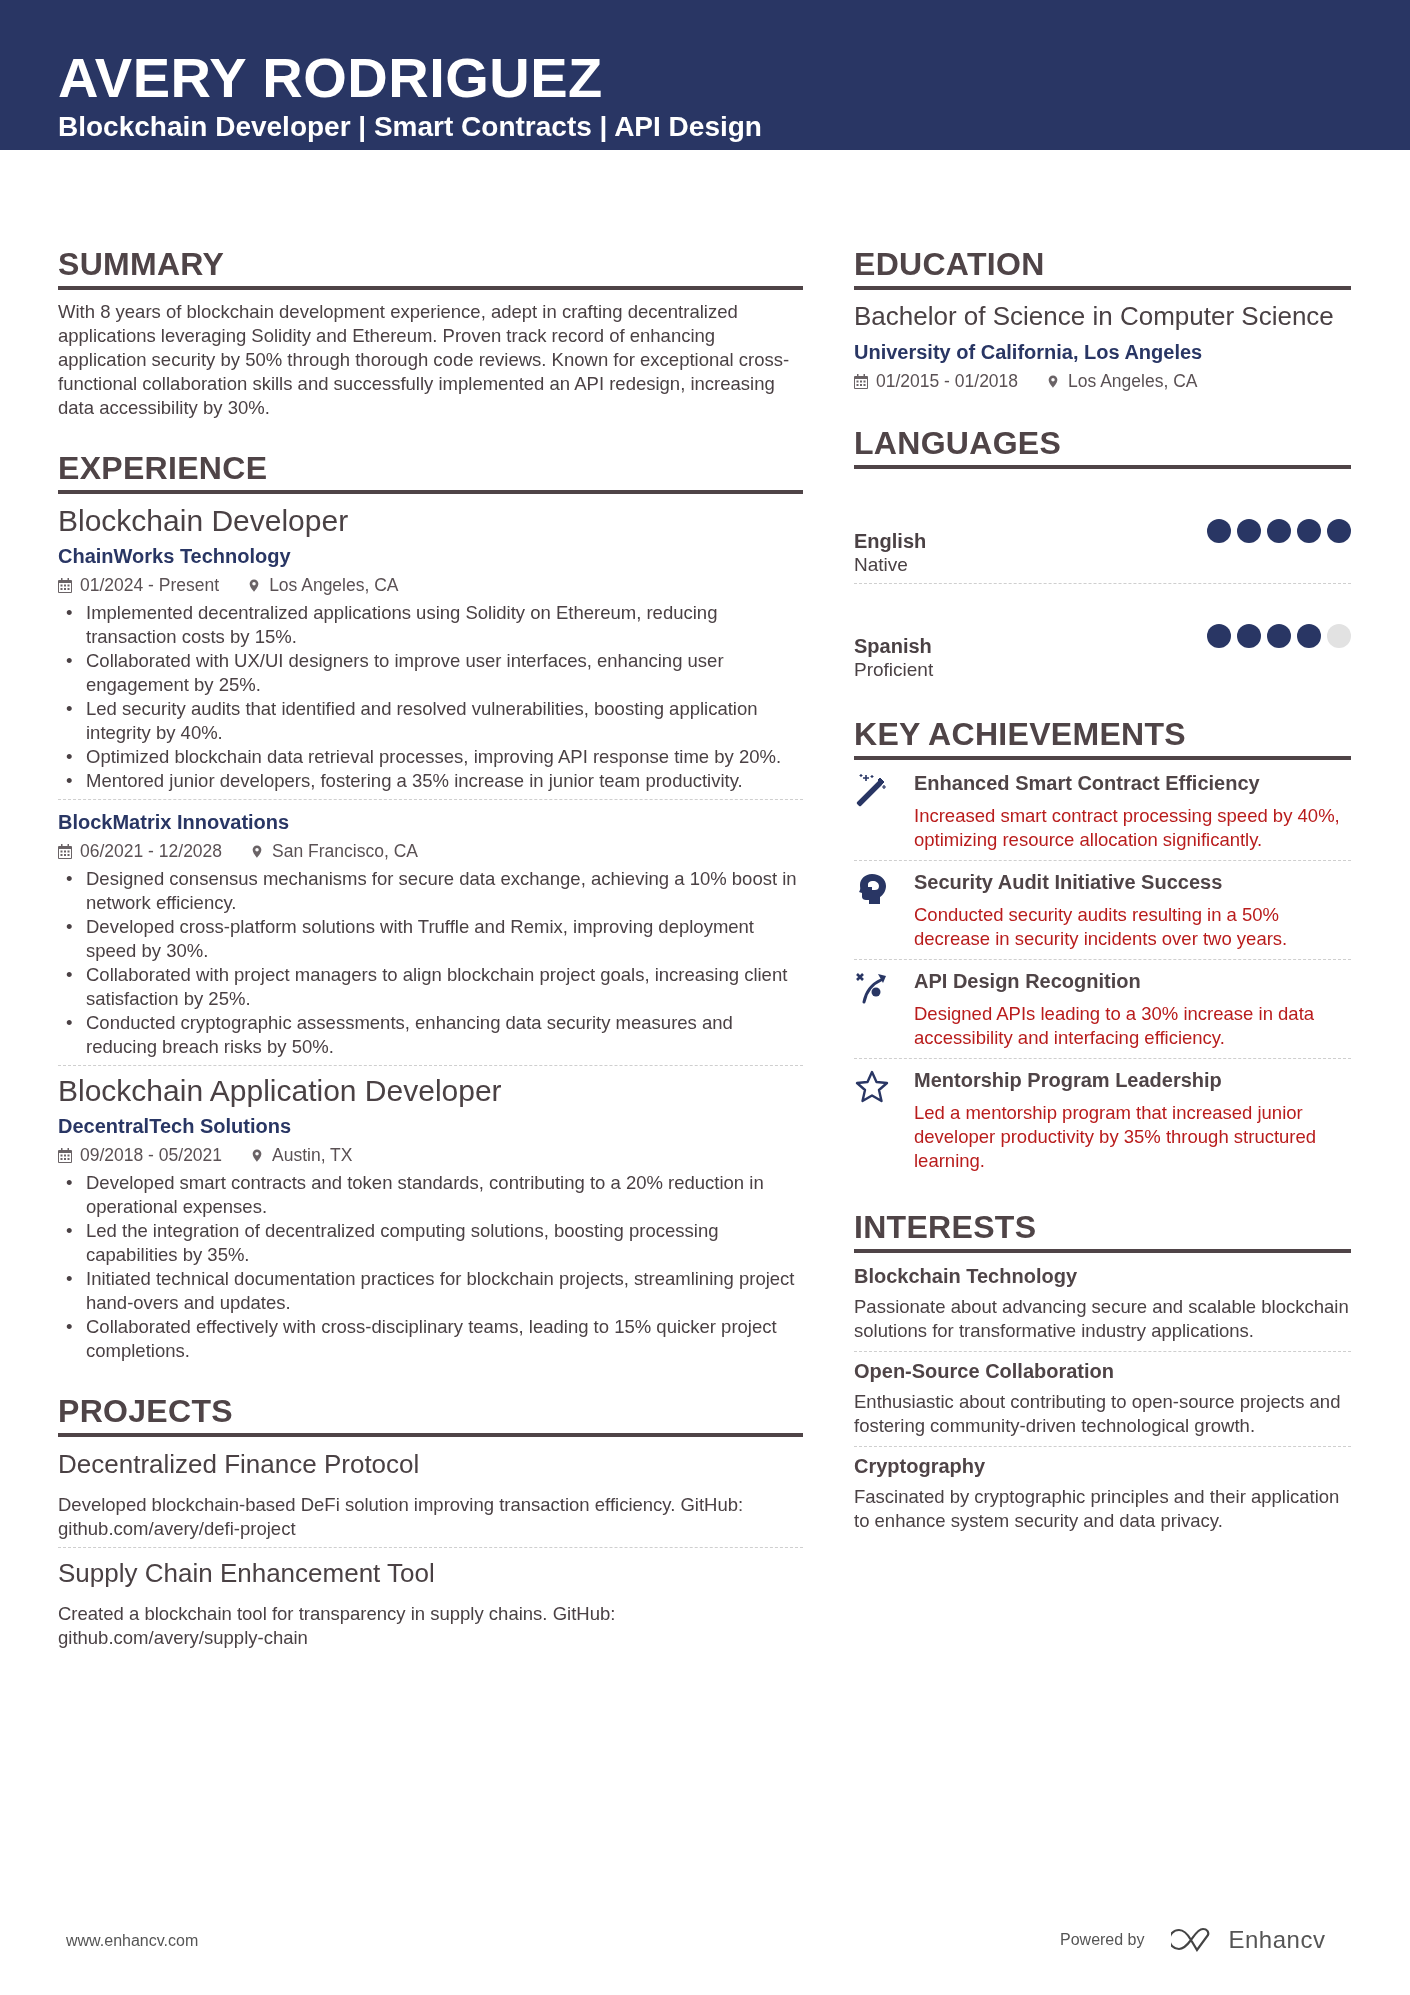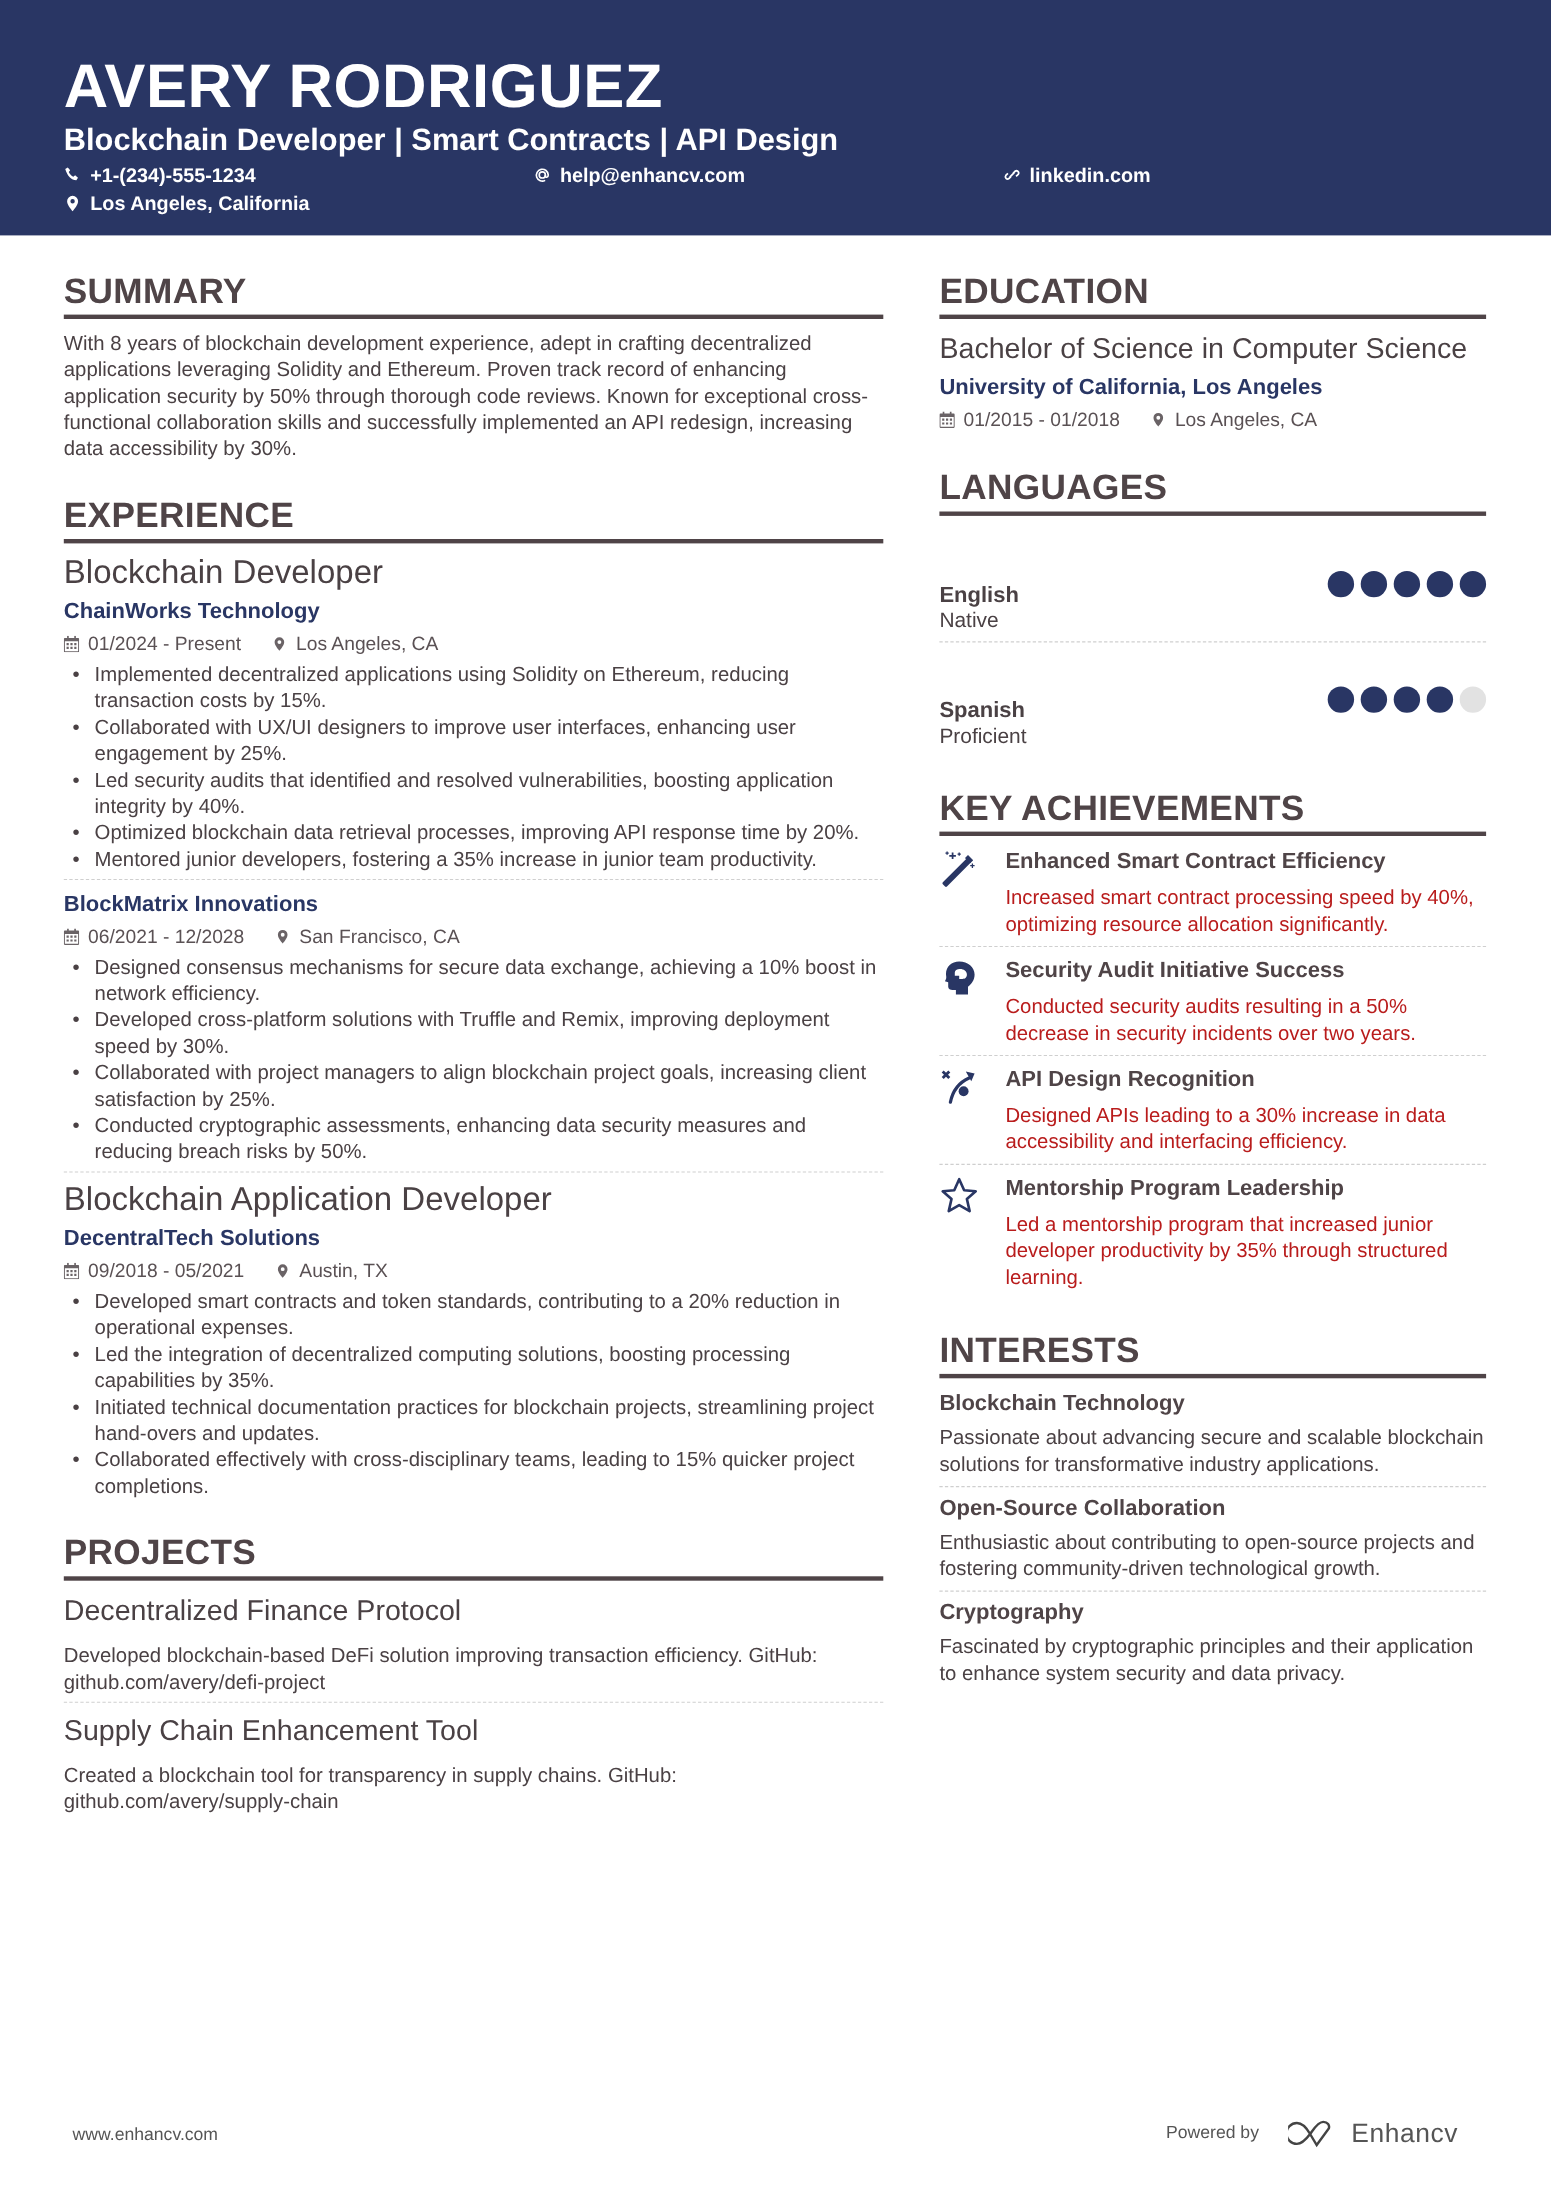--- a/index.html
+++ b/index.html
@@ -1,19 +1,19 @@
 <!DOCTYPE html>
 <html><head>
 <meta charset="utf-8">
 <style>
   * { box-sizing: border-box; margin: 0; padding: 0; }
   html, body { width: 1410px; height: 1995px; background: #ffffff; overflow: hidden; }
   body { font-family: "Liberation Sans", "DejaVu Sans", sans-serif; color: #4a4144; position: relative; }
 
-  .header { position: absolute; left: 0; top: 0; width: 1410px; height: 214px; background: #293664; color: #fff; }
+  .header { position: absolute; left: 0; top: 0; width: 1410px; height: 150px; background: #293664; color: #fff; }
   .header .name { position: absolute; left: 58px; top: 46px; font-size: 56px; font-weight: bold; letter-spacing: 0.5px; line-height: 64px; }
   .header .subtitle { position: absolute; left: 58px; top: 110px; font-size: 28px; font-weight: bold; line-height: 34px; }
   .header .contact { position: absolute; font-size: 18px; font-weight: bold; line-height: 22px; display: flex; align-items: center; gap: 8px; }
   .header .contact svg { width: 16px; height: 16px; fill: #fff; flex: 0 0 auto; }
 
   .col-left { position: absolute; left: 58px; top: 244px; width: 745px; }
   .col-right { position: absolute; left: 854px; top: 244px; width: 497px; }
 
   .section { margin-bottom: 30px; }
   .section-title { font-size: 32px; font-weight: bold; color: #4f4447; line-height: 40px; text-transform: uppercase; letter-spacing: 0.3px; }

